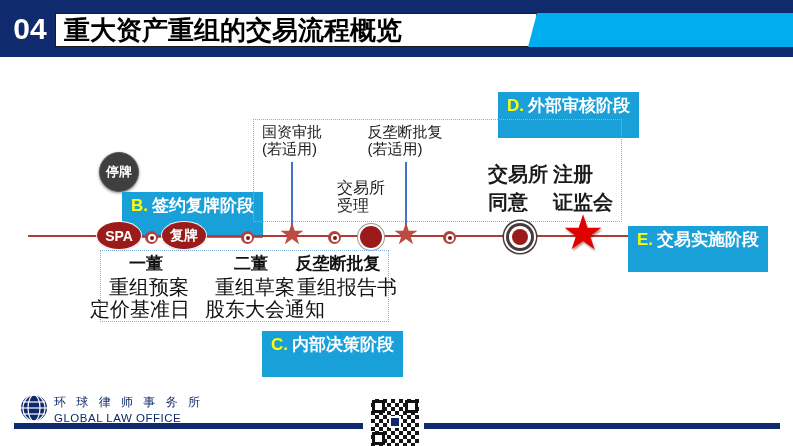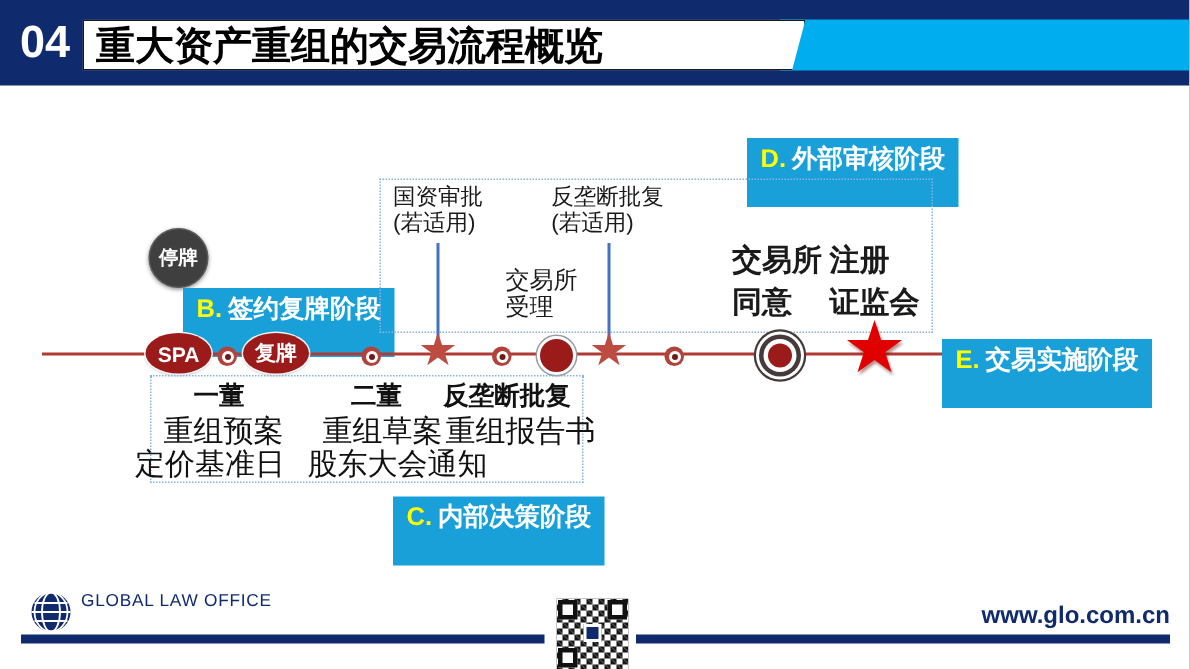--- a/index.html
+++ b/index.html
@@ -154,25 +154,25 @@
 
   <svg style="position:absolute; left:20px; top:394px;" width="28" height="28" viewBox="0 0 28 28">
     <circle cx="14" cy="14" r="13" fill="#0F2A6D"></circle>
     <ellipse cx="14" cy="14" rx="6" ry="13" fill="none" stroke="#fff" stroke-width="1.2"></ellipse>
     <ellipse cx="14" cy="14" rx="11" ry="13" fill="none" stroke="#fff" stroke-width="1.2"></ellipse>
     <line x1="1" y1="14" x2="27" y2="14" stroke="#fff" stroke-width="1.2"></line>
     <line x1="3" y1="8" x2="25" y2="8" stroke="#fff" stroke-width="1.2"></line>
     <line x1="3" y1="20" x2="25" y2="20" stroke="#fff" stroke-width="1.2"></line>
   </svg>
   <div class="firm">
+    <div class="firm-cn">环 球 律 师 事 务 所</div>
     <div class="firm-en">GLOBAL LAW OFFICE</div>
   </div>
   <div class="bar" style="left:14px; width:349px;"></div>
   <div class="bar" style="left:424px; width:356px;"></div>
   <div class="qr">
     <div class="qr-f" style="left:1px; top:1px;"></div>
     <div class="qr-f" style="left:34px; top:1px;"></div>
     <div class="qr-f" style="left:1px; top:33px;"></div>
     <div class="qr-c"></div>
   </div>
-  <div class="website">www.glo.com.cn</div>
 
 </div>
 
 </body></html>

